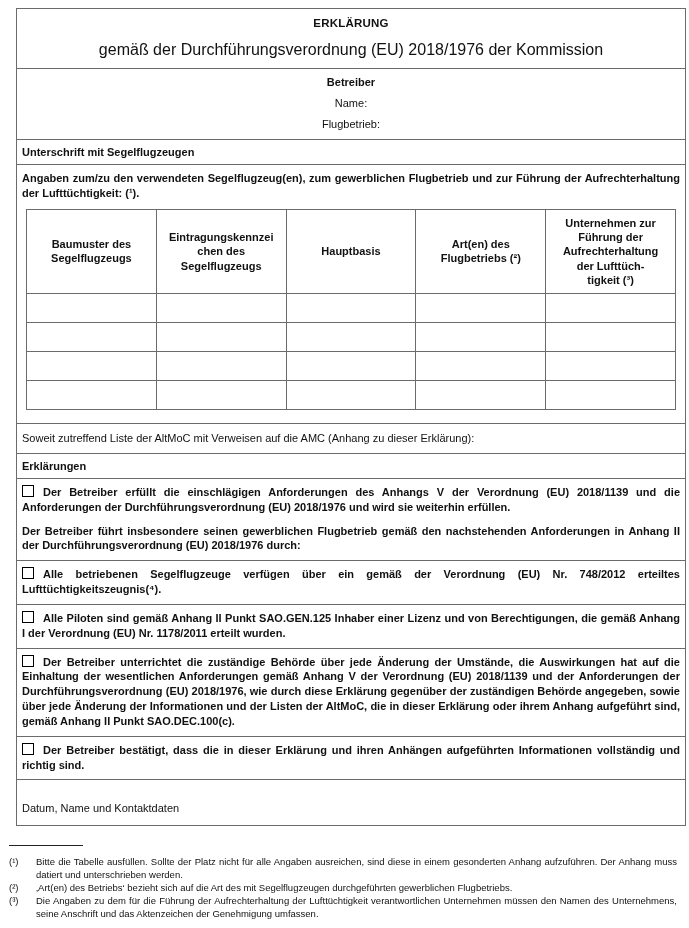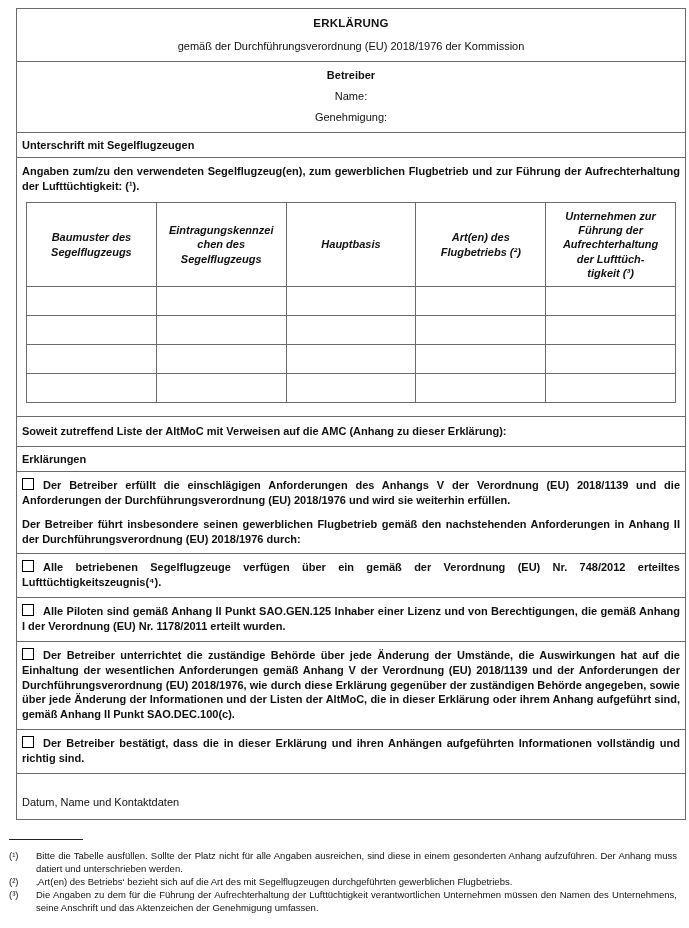--- a/index.html
+++ b/index.html
@@ -24,29 +24,29 @@
   }
   .row {
     border-bottom: 1px solid #6b6b6b;
     padding: 4px 5px;
     line-height: 1.35;
   }
   .form .row:last-child { border-bottom: none; }
 
   .title-row { text-align: center; padding: 7px 5px 8px; }
   .title { font-weight: bold; font-size: 11.5px; letter-spacing: .2px; }
-  .subtitle { margin-top: 7px; font-size: 11px; }
+  .subtitle { margin-top: 7px; font-size: 16px; }
 
   .operator-row { padding: 3px 5px 4px; text-align: center; }
   .operator-row > div { line-height: 21px; }
 
   .section-head { font-weight: bold; padding: 5px 5px 4px; }
 
   .begin-row { padding: 7px 5px 10px; }
-  .altmoc-row { padding: 7px 5px 7px; font-weight: bold; }
+  .altmoc-row { padding: 7px 5px 7px; }
 
   .just { text-align: justify; margin: 0; font-weight: bold; }
   p.para { margin: 0; }
   p.para + p.para { margin-top: 9px; }
 
   .details-row { padding: 5px 5px 13px; }
   .details-row .intro { margin: 1px 0 8px; }
 
   table.aircraft {
     border-collapse: collapse;
@@ -59,21 +59,20 @@
     font-size: 11px;
   }
   table.aircraft th {
     font-weight: bold;
     text-align: center;
     vertical-align: middle;
     white-space: pre-line;
     line-height: 1.3;
     padding: 6px 3px;
     height: 66px;
-    font-style: italic;
   }
   table.aircraft td { height: 24px; padding: 2px 4px; }
 
   .check-row { padding: 6px 5px 7px; }
   .cb {
     display: inline-block;
     width: 10px;
     height: 10px;
     border: 1.5px solid #000000;
     background: #ffffff;
@@ -105,21 +104,21 @@
   <div class="form">
 
     <div class="row title-row">
       <div class="title">ERKLÄRUNG</div>
       <div class="subtitle">gemäß der Durchführungsverordnung (EU) 2018/1976 der Kommission</div>
     </div>
 
     <div class="row operator-row">
       <div class="section-title" style="font-weight:bold">Betreiber</div>
       <div>Name:</div>
-      <div>Genehmigung:</div>
+      <div>Flugbetrieb:</div>
     </div>
 
     <div class="row section-head">Unterschrift mit Segelflugzeugen</div>
 
 
     <div class="row details-row">
       <p class="just intro">Angaben zum/zu den verwendeten Segelflugzeug(en), zum gewerblichen Flugbetrieb und zur Führung der Aufrechterhaltung der Lufttüchtigkeit: (¹).</p>
       <table class="aircraft">
         <thead>
           <tr>

